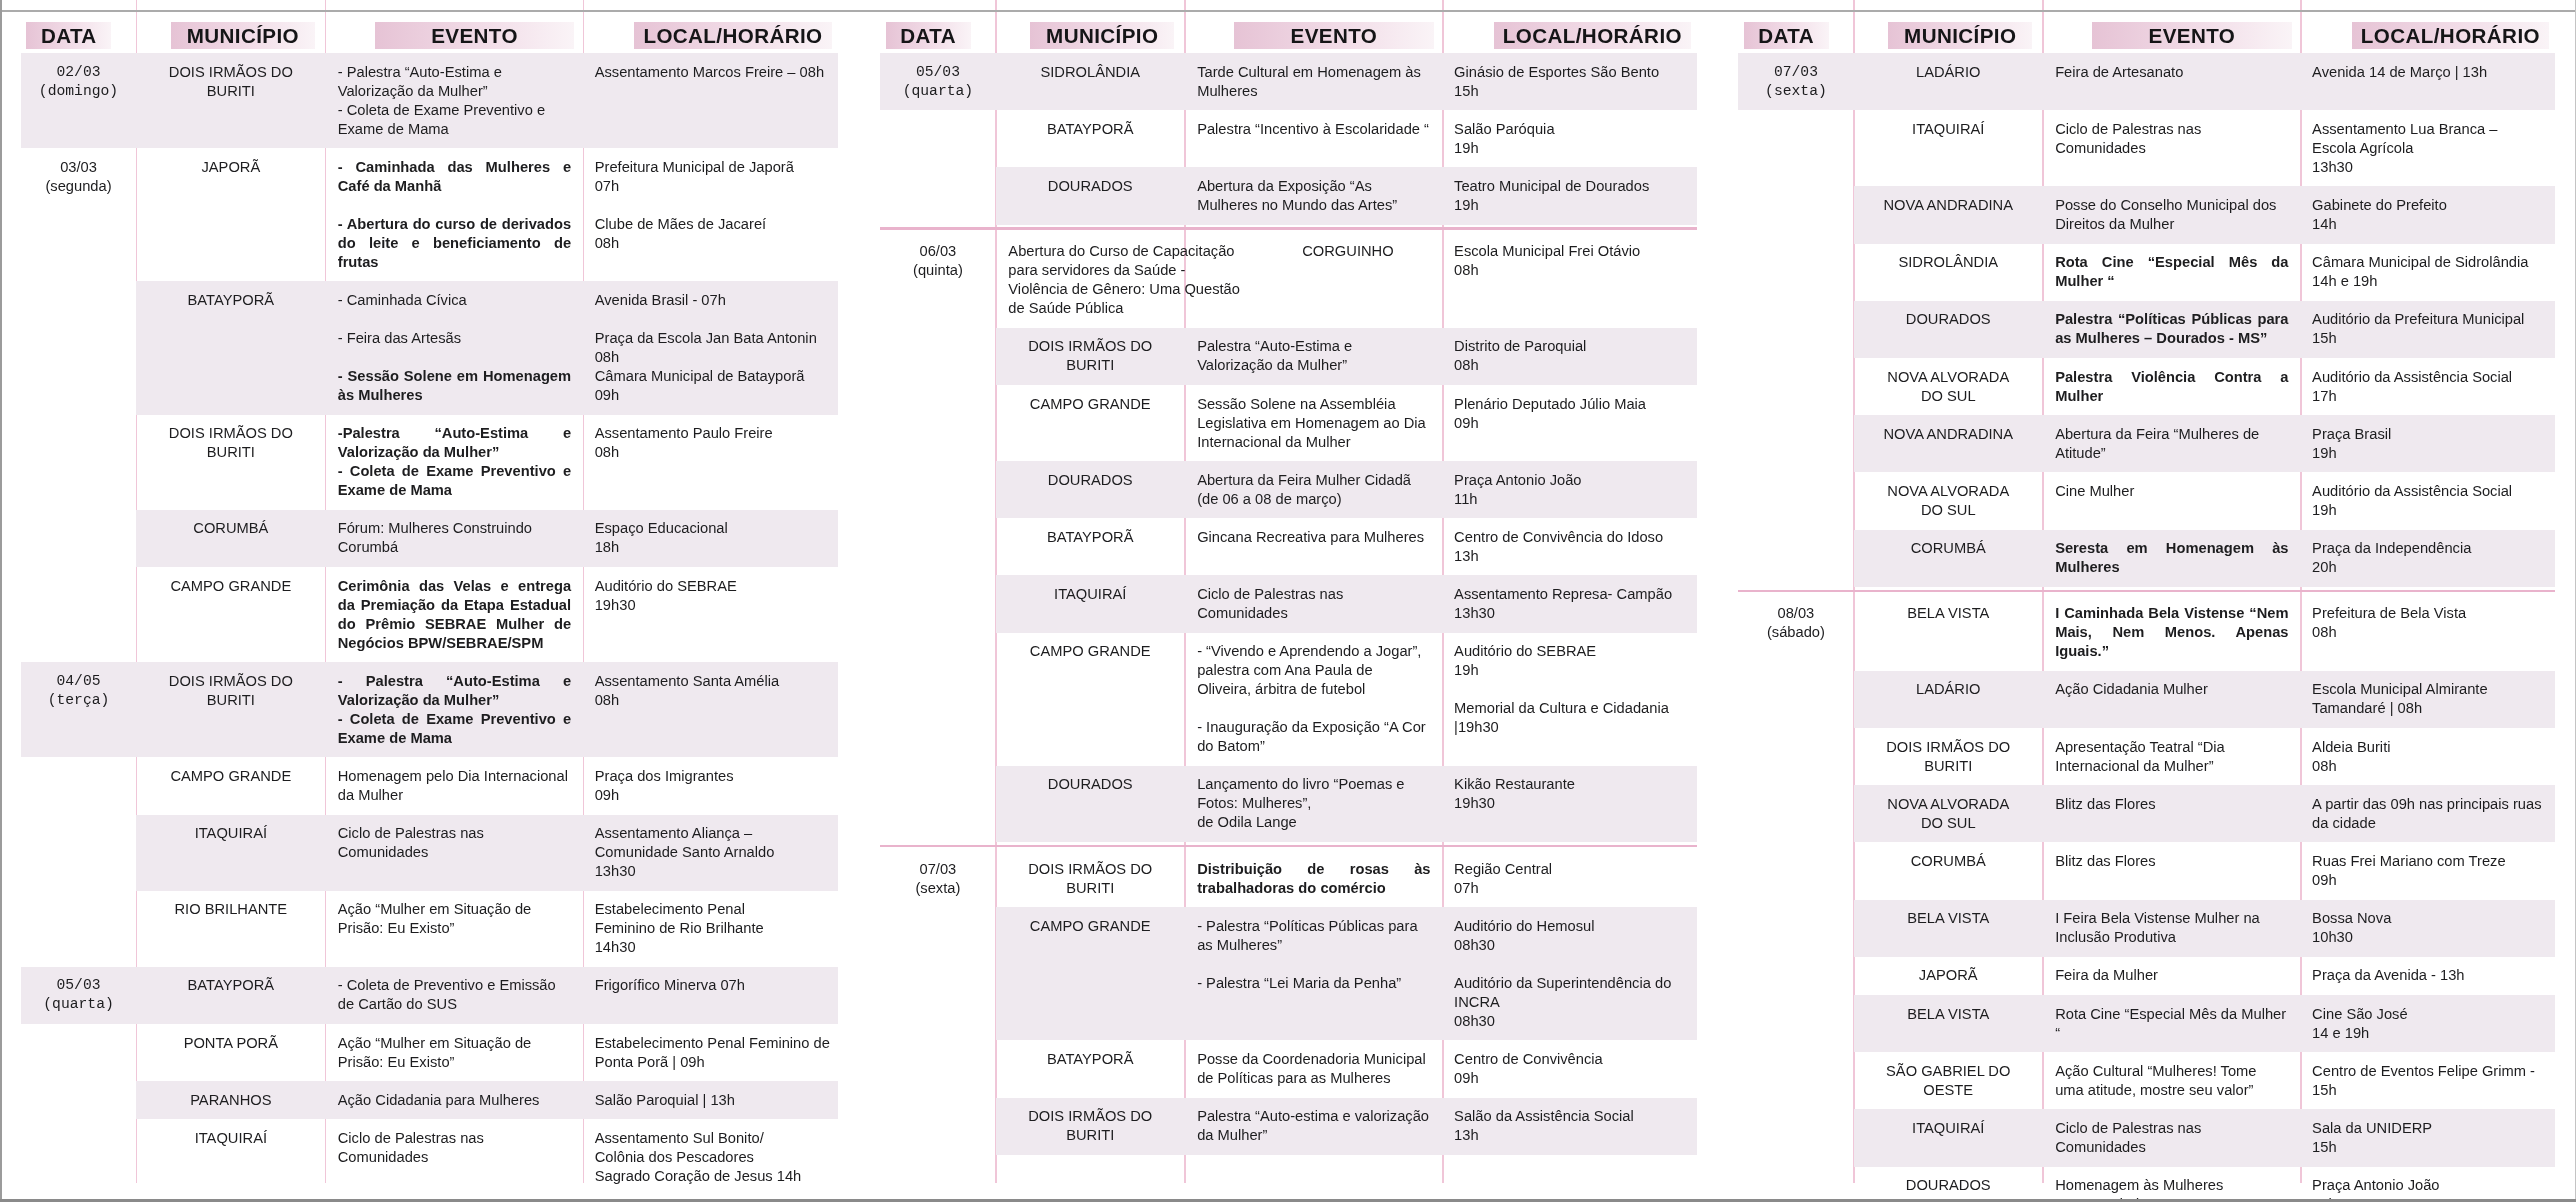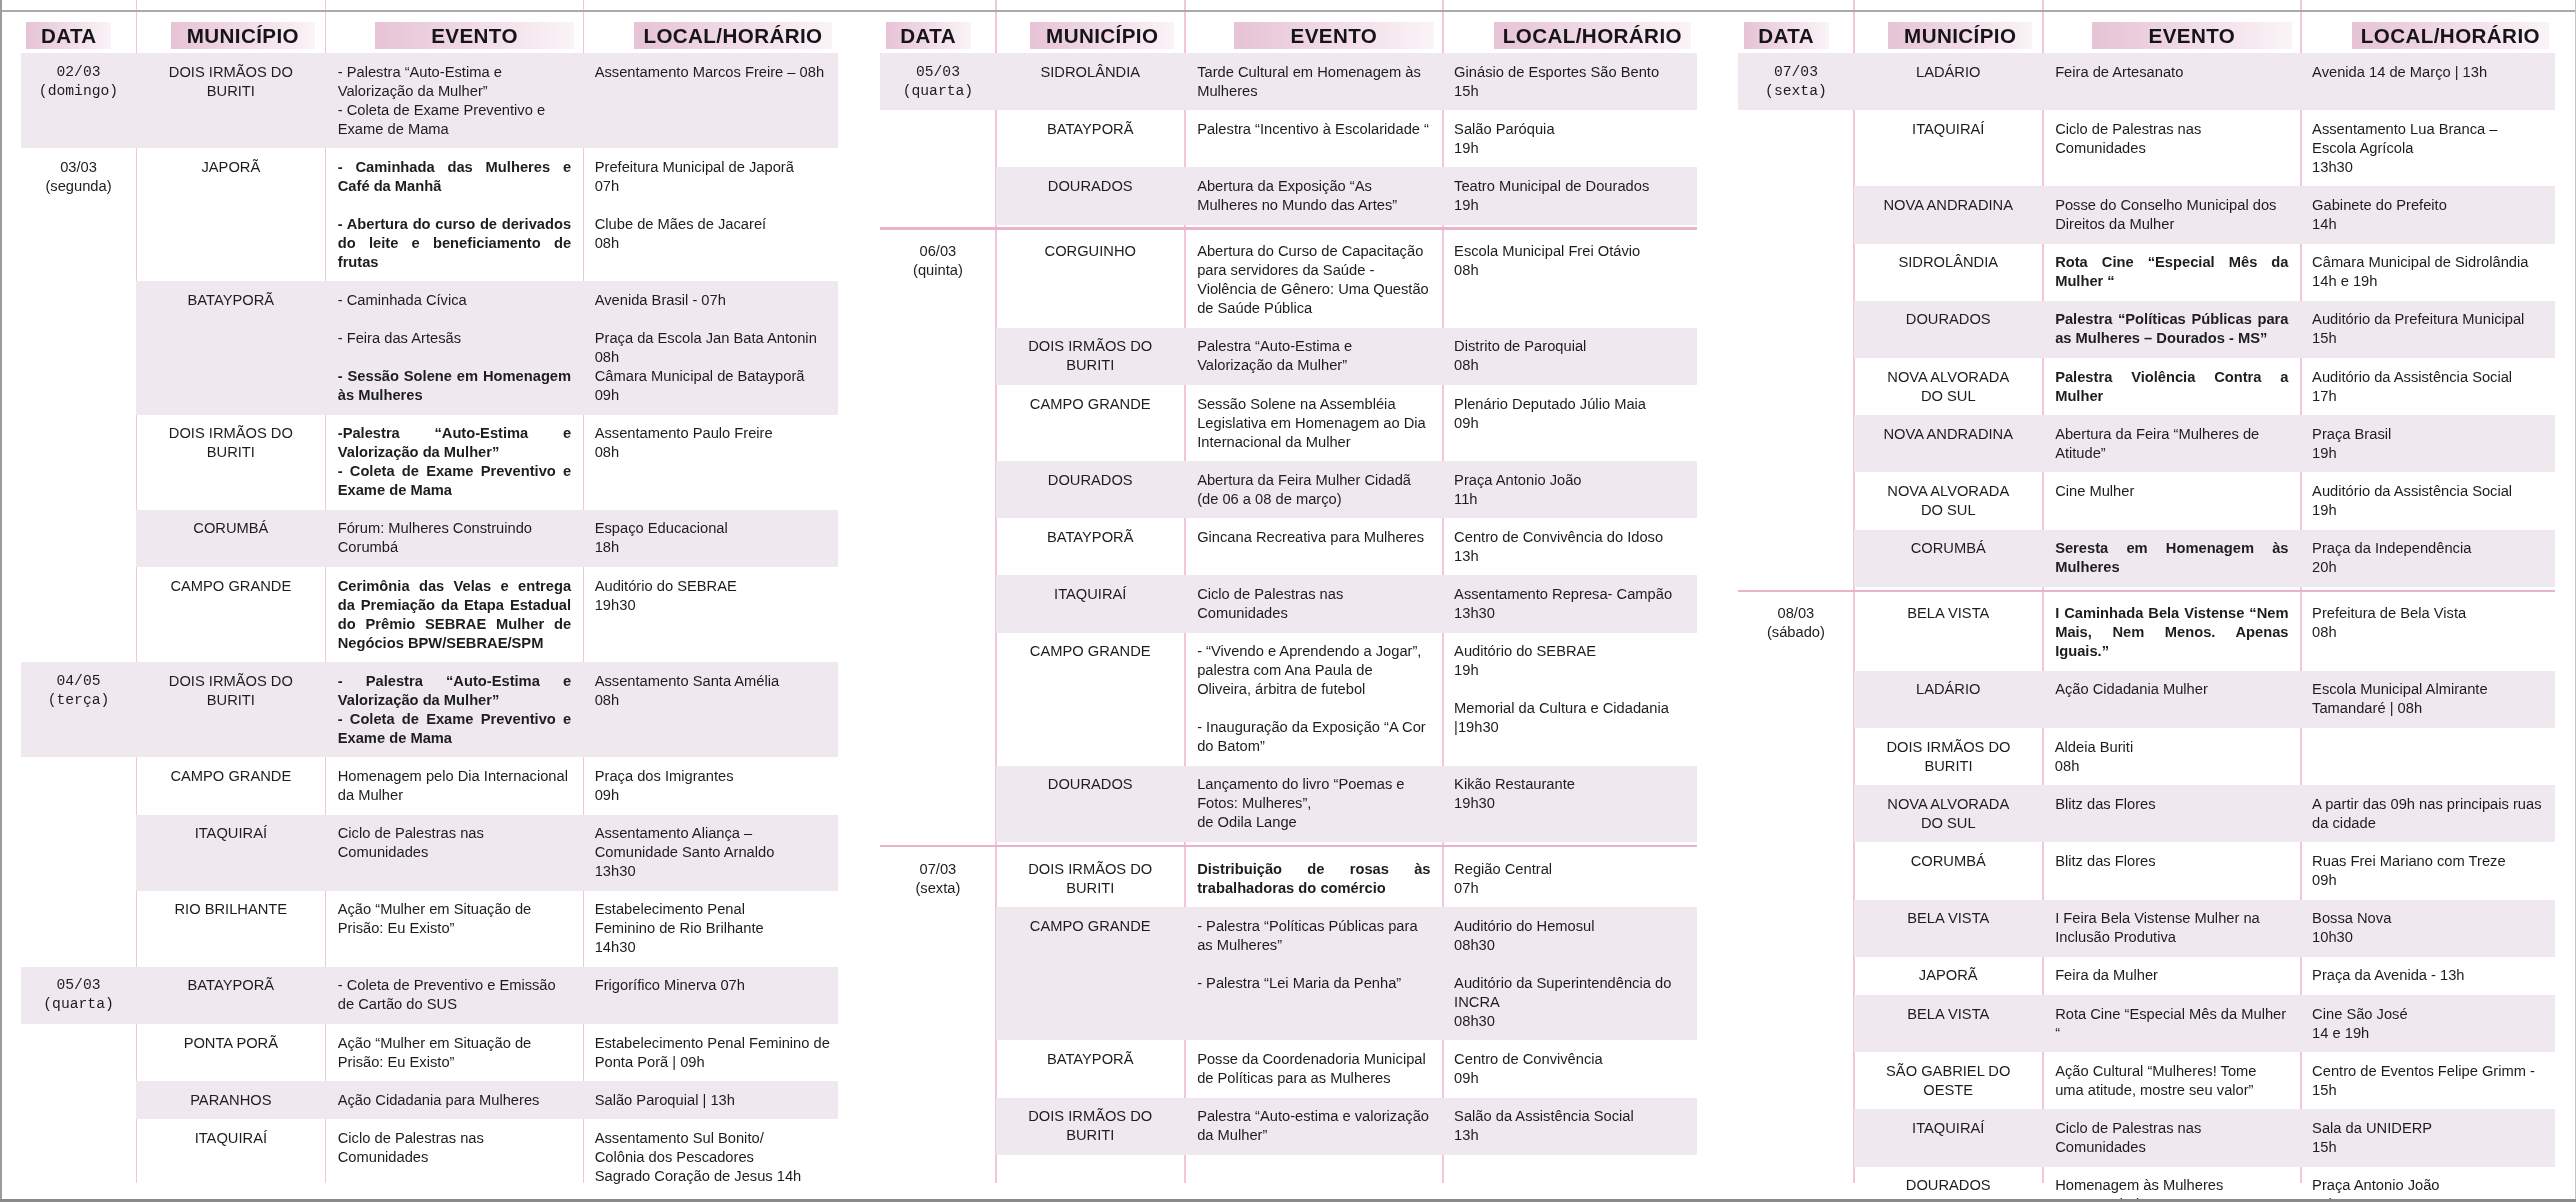--- a/index.html
+++ b/index.html
@@ -333,24 +333,24 @@
               <div class="para">Teatro Municipal de Dourados
 19h</div>
             </div>
   </div>
           <div class="hdivider"></div>
           <div class="row has-date">
     <div class="cell c-data">
       <div class="date">06/03</div>
       <div class="weekday">(quinta)</div>
     </div>
+    <div class="cell c-evt">
+              <div class="para">Abertura do Curso de Capacitação para servidores da Saúde - Violência de Gênero: Uma Questão de Saúde Pública</div>
+            </div>
     <div class="cell c-mun">CORGUINHO</div>
-    <div class="cell c-evt">
-              <div class="para">Abertura do Curso de Capacitação para servidores da Saúde - Violência de Gênero: Uma Questão de Saúde Pública</div>
-            </div>
     <div class="cell c-loc">
               <div class="para">Escola Municipal Frei Otávio
 08h</div>
             </div>
   </div>
           <div class="row shaded">
     <div class="cell c-data">
       <div class="date"></div>
       <div class="weekday"></div>
     </div>
@@ -685,20 +685,23 @@
     <div class="cell c-loc">
               <div class="para">Escola Municipal Almirante Tamandaré | 08h</div>
             </div>
   </div>
           <div class="row">
     <div class="cell c-data">
       <div class="date"></div>
       <div class="weekday"></div>
     </div>
     <div class="cell c-mun">DOIS IRMÃOS DO BURITI</div>
+    <div class="cell c-evt">
+              <div class="para">Apresentação Teatral  “Dia Internacional da Mulher”</div>
+            </div>
     <div class="cell c-loc">
               <div class="para">Aldeia Buriti
 08h</div>
             </div>
   </div>
           <div class="row shaded">
     <div class="cell c-data">
       <div class="date"></div>
       <div class="weekday"></div>
     </div>

